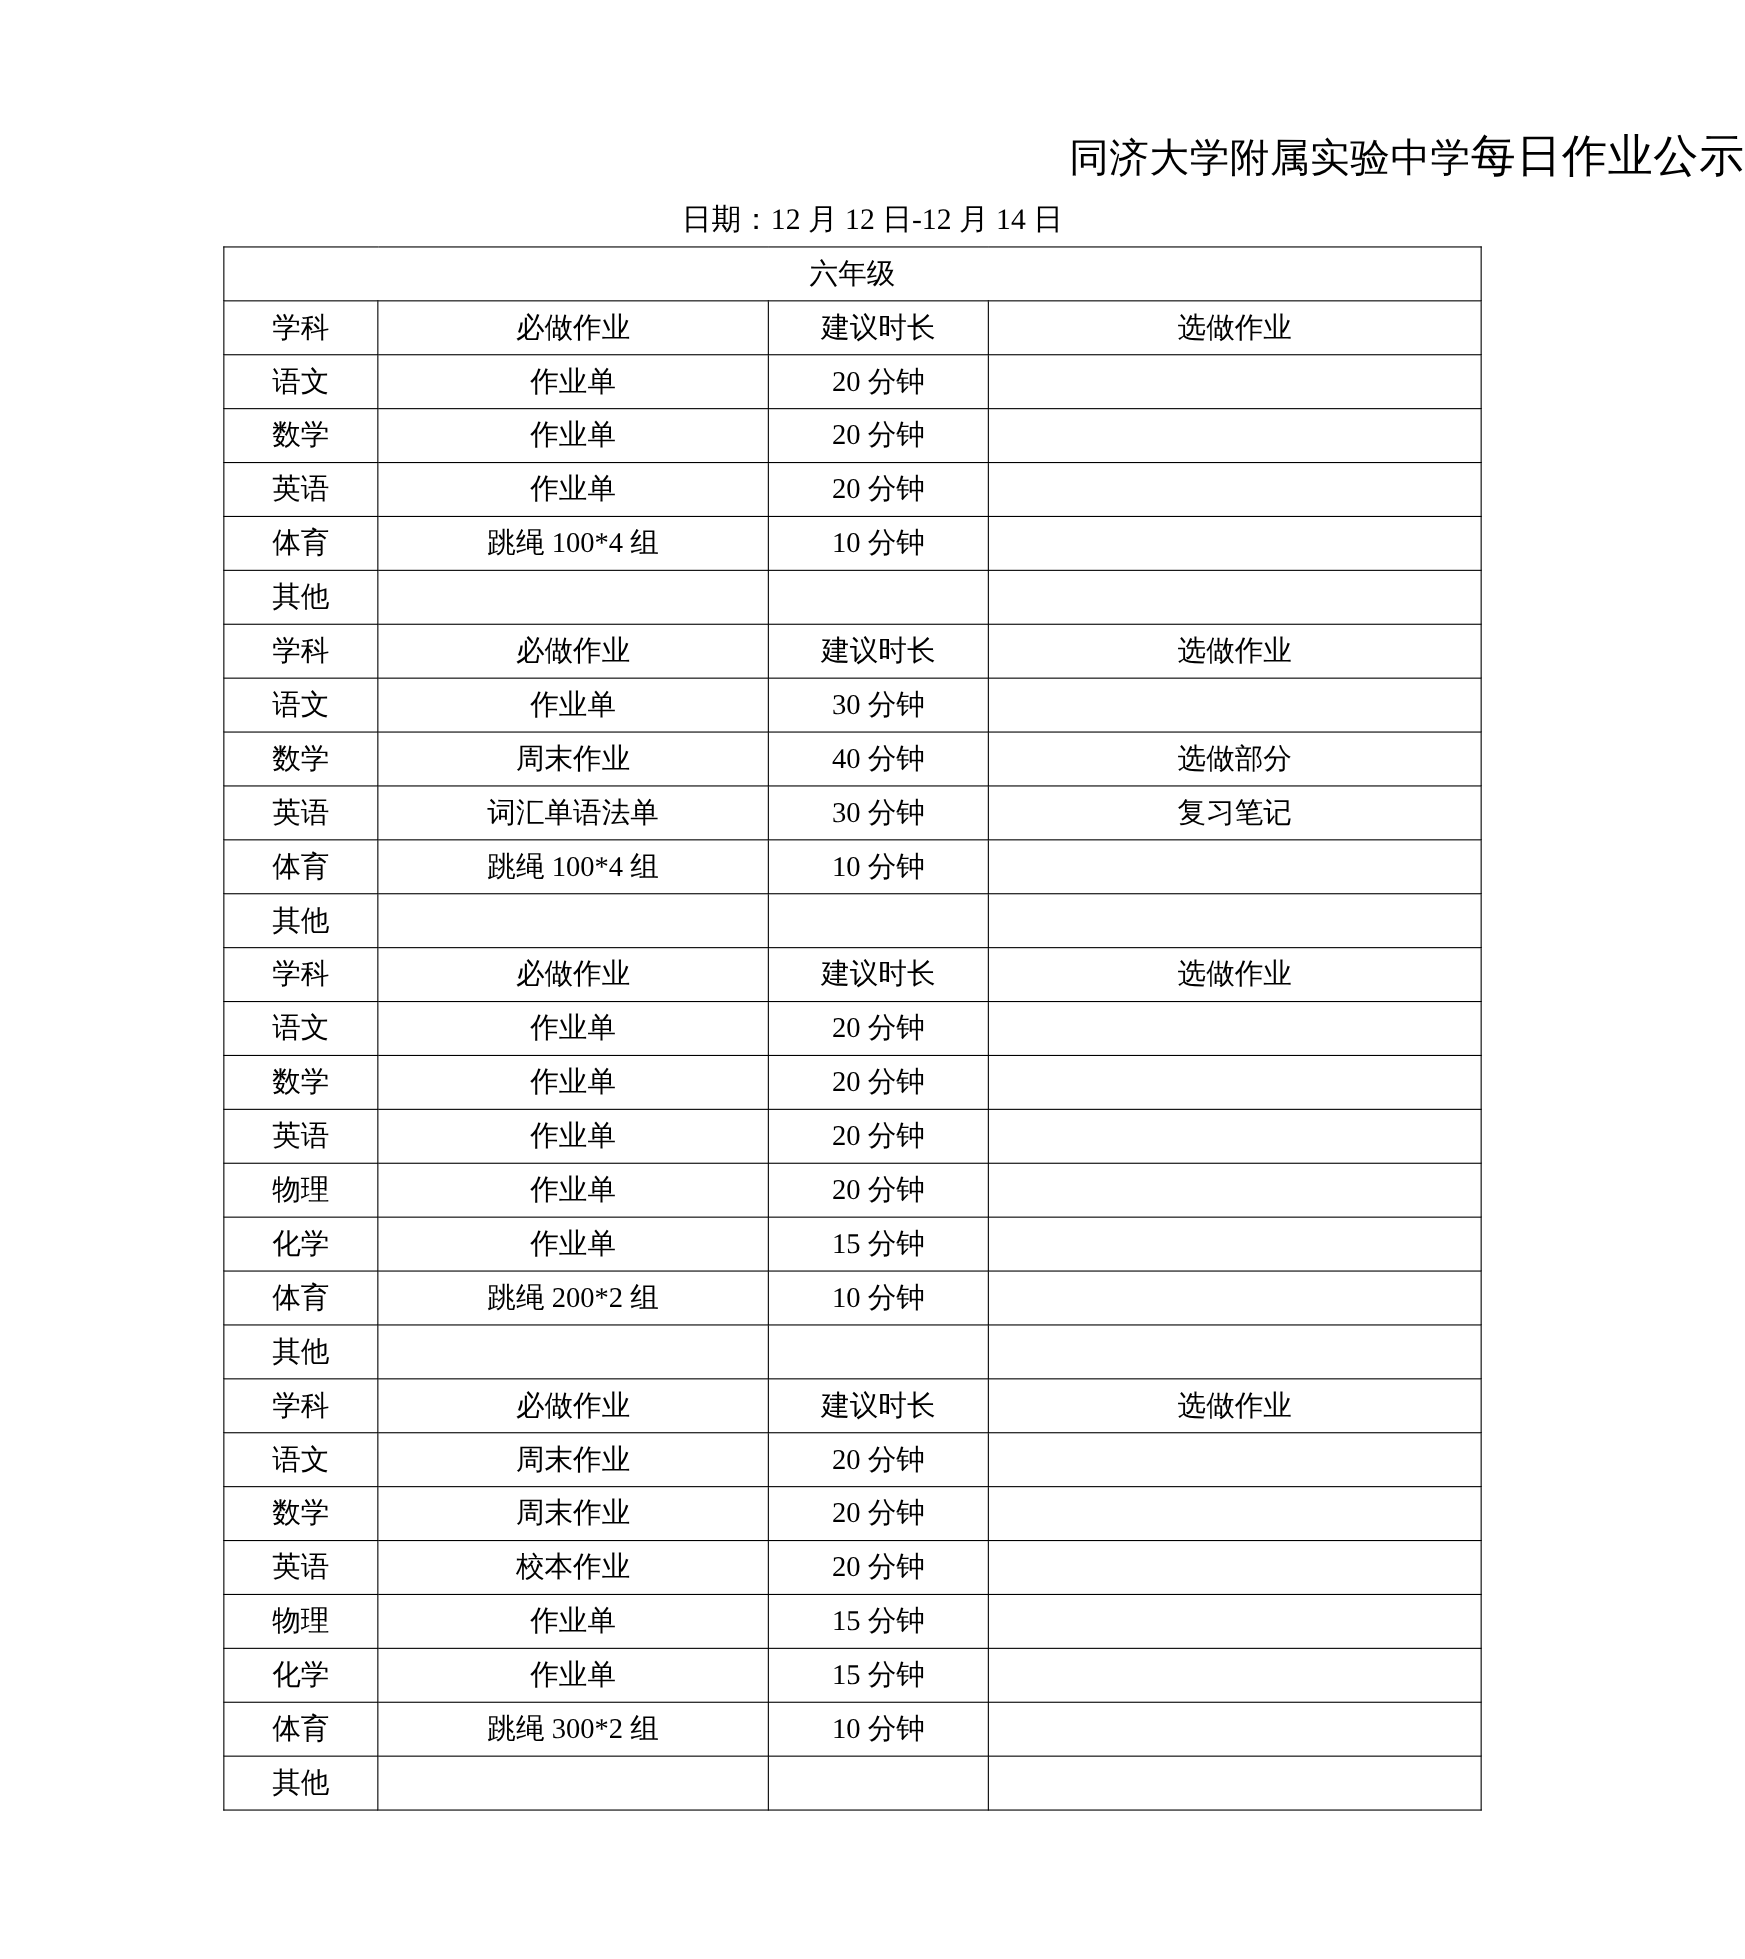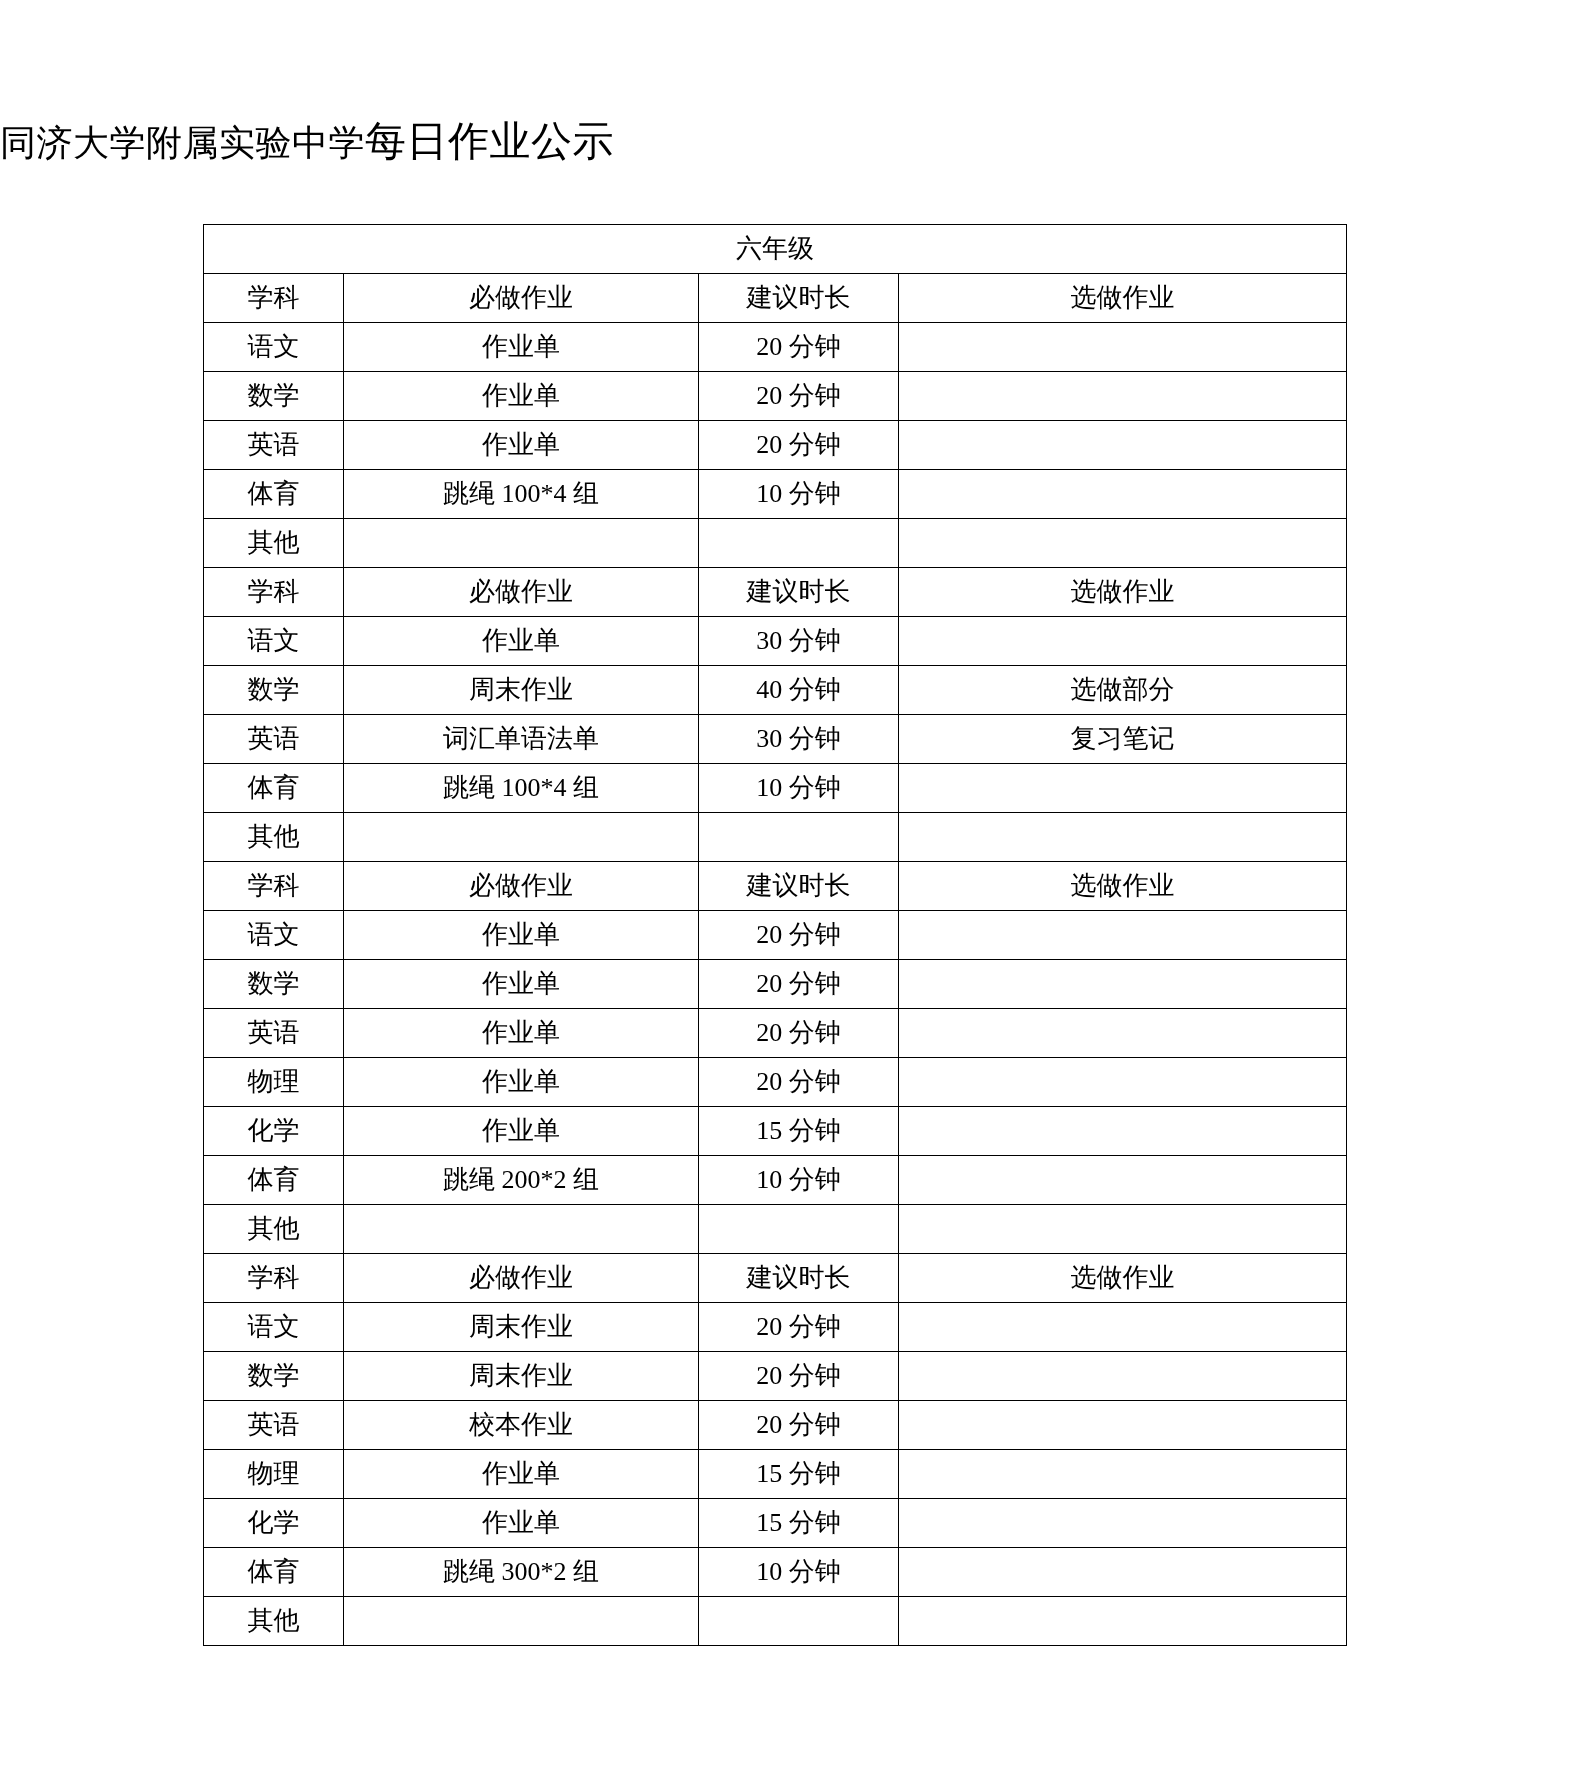--- a/index.html
+++ b/index.html
@@ -15,21 +15,21 @@
     overflow: hidden;
   }
   .page {
     position: relative;
     width: 1586px;
     height: 1781px;
     background: #ffffff;
     box-sizing: border-box;
   }
   .doc-title {
-    text-align: left;
+    text-align: right;
     margin: 0;
     padding-top: 118px;
     font-size: 41px;
     font-weight: normal;
     letter-spacing: 0.5px;
     line-height: 1.15;
     white-space: nowrap;
   }
   .doc-title .title-main {
     font-size: 36px;
@@ -79,20 +79,21 @@
   }
   td.cell-empty { }
 </style>
 </head>
 <body>
 
 <div class="page">
 
   <h1 class="doc-title"><span class="title-main">同济大学附属实验中学</span><span class="title-tail">每日作业公示</span></h1>
 
+  <p class="doc-date">日期：12 月 12 日-12 月 14 日</p>
 
   <div class="table-wrap">
     <table class="homework">
       <colgroup>
         <col class="c-subject">
         <col class="c-required">
         <col class="c-duration">
         <col class="c-optional">
       </colgroup>
       <tbody>

